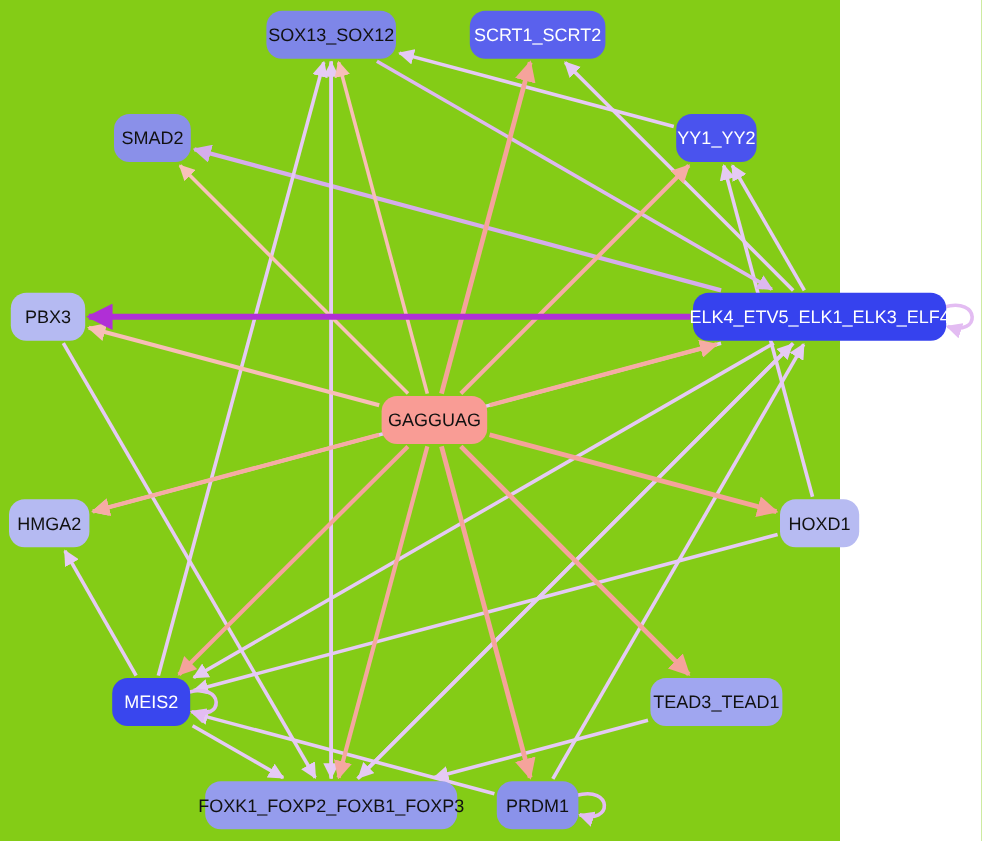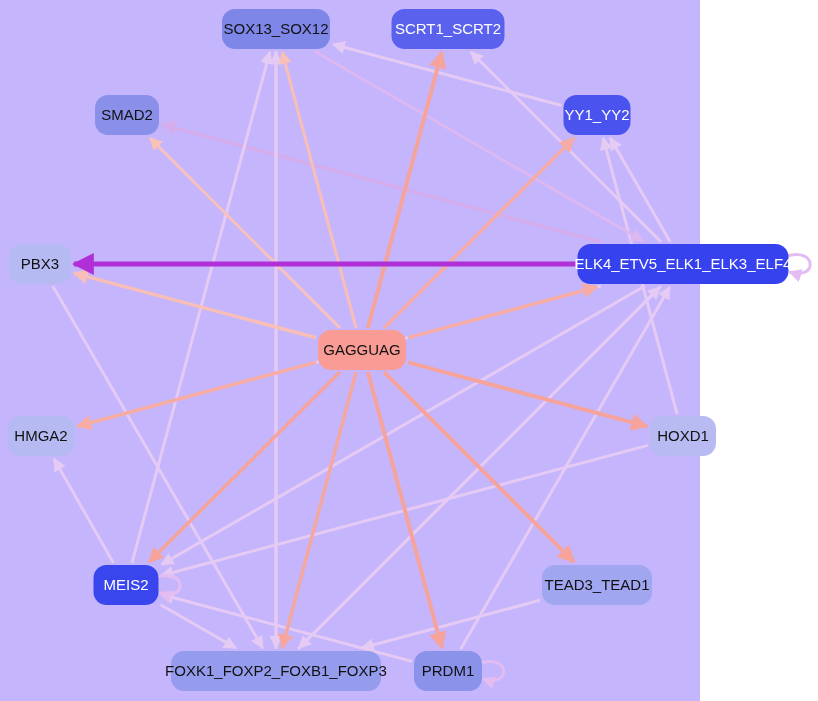--- a/index.html
+++ b/index.html
@@ -2,21 +2,21 @@
 <html><head>
 <meta charset="utf-8">
 <style>
   html,body{margin:0;padding:0;}
   body{
     width:818px;height:701px;
     background:#ffffff;
     font-family:"Liberation Sans", sans-serif;
     overflow:hidden;
   }
-  #graph-wrap{position:relative;width:700px;height:701px;background:#c4b5fd;}
+  #graph-wrap{position:relative;width:700px;height:701px;background:#84cc16;}
   svg{display:block;}
   .node-rect{stroke:none;}
   .node-label{
     font-family:"Liberation Sans", sans-serif;
     font-size:15px;
     text-anchor:middle;
     pointer-events:none;
   }
   .edge{fill:none;}
 </style>

